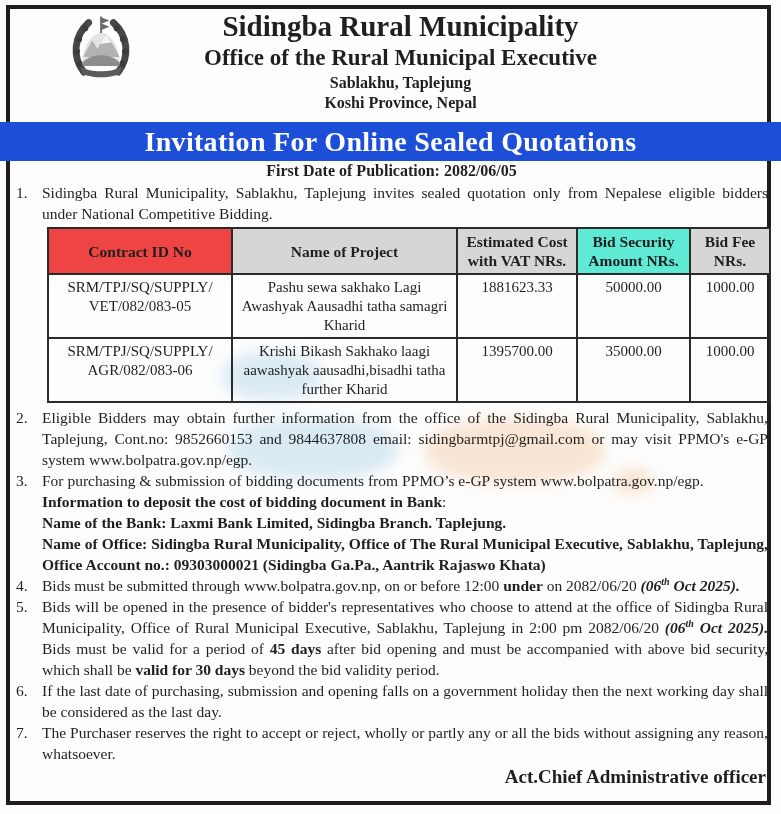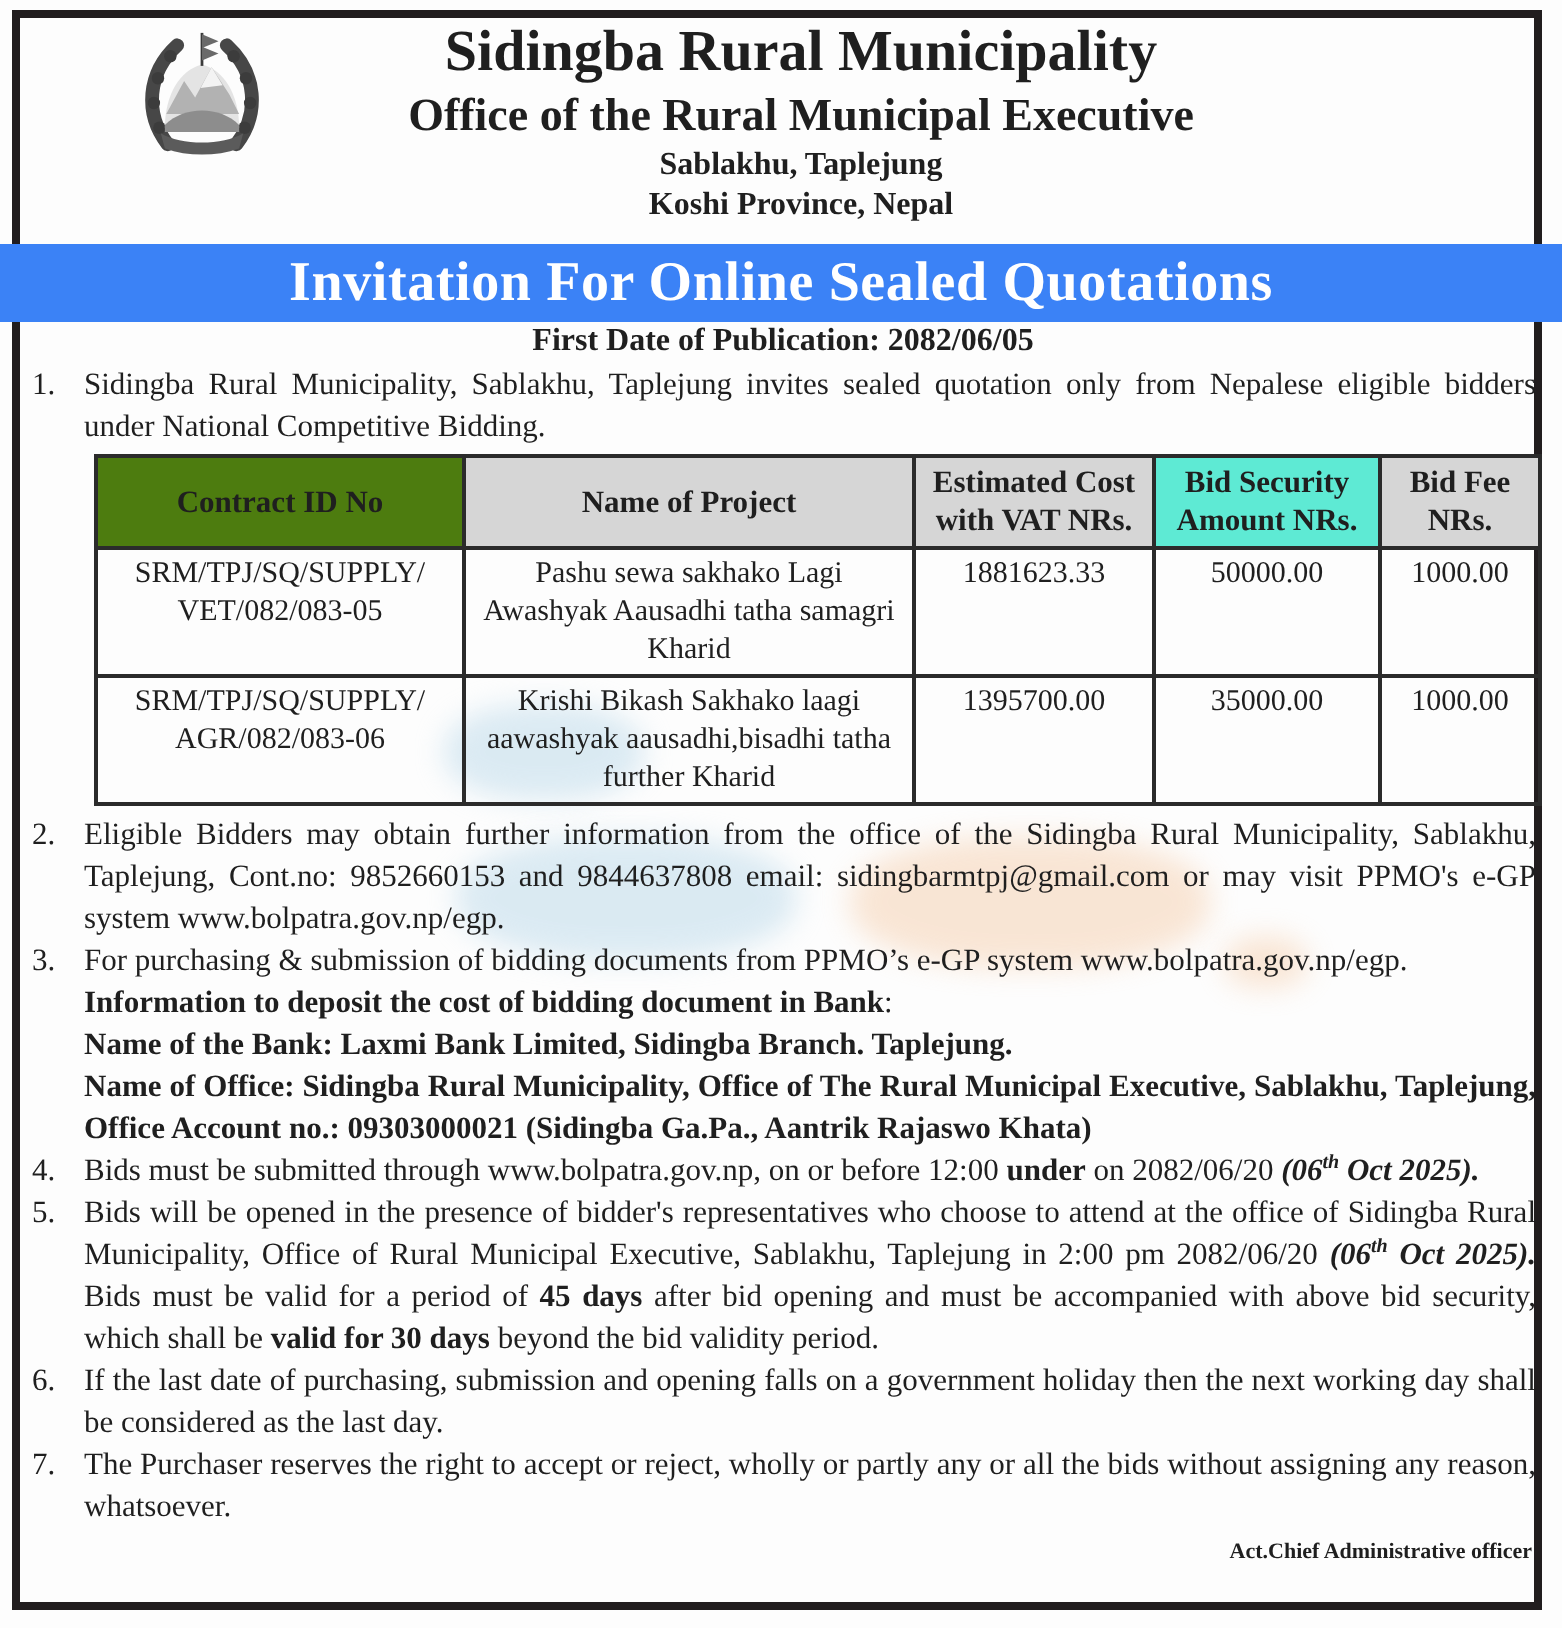--- a/index.html
+++ b/index.html
@@ -42,21 +42,21 @@
   .quot-table{
     border-collapse:collapse;table-layout:fixed;width:722px;margin:3px 0 4px 32px;
     font-size:15px;line-height:19px;
   }
   .quot-table th,.quot-table td{
     border:2px solid #2b2b2b;text-align:center;padding:2px 4px;box-sizing:border-box;
   }
   .quot-table th{height:46px;vertical-align:middle;font-size:15.5px;line-height:19px;}
   .quot-table td{vertical-align:top;padding-top:3px;height:58px;}
   .signature{
-    text-align:right;font-weight:bold;font-size:11px;line-height:21px;
+    text-align:right;font-weight:bold;font-size:19px;line-height:21px;
     margin-top:2px;padding-right:2px;
   }
 </style>
 </head>
 <body>
 
 <div class="doc">
 
   <div class="frame" style="border-color: rgb(33, 29, 30);"></div>
 
@@ -88,21 +88,21 @@
     </svg>
   </div>
 
   <div class="header">
     <div class="h-org">Sidingba Rural Municipality</div>
     <div class="h-office">Office of the Rural Municipal Executive</div>
     <div class="h-addr">Sablakhu, Taplejung</div>
     <div class="h-addr">Koshi Province, Nepal</div>
   </div>
 
-  <div class="banner" style="background-color: #3b82f6; align-items: center;">
+  <div class="banner" style="background-color: #1d4ed8; align-items: center;">
     <span style="color: rgb(255, 255, 255);">Invitation For Online Sealed Quotations</span>
   </div>
 
   <div class="content">
 
     <div class="pubdate">First Date of Publication: 2082/06/05</div>
 
     <div class="item">
       <span class="num">1.</span>
       <span class="txt"><span>Sidingba Rural Municipality, Sablakhu, Taplejung invites sealed quotation only from Nepalese eligible bidders under National Competitive Bidding.</span></span>
@@ -111,21 +111,21 @@
     <table class="quot-table">
       <colgroup>
         <col style="width:184px">
           <col style="width:225px">
           <col style="width:120px">
         <col style="width:113px">
           <col style="width:80px">
       </colgroup>
       <thead>
         <tr>
-          <th style="background-color: #4d7c0f;">Contract ID No</th>
+          <th style="background-color: #ef4444;">Contract ID No</th>
           <th style="background-color: rgb(214, 214, 214);">Name of Project</th>
           <th style="background-color: rgb(214, 214, 214);">Estimated Cost with VAT NRs.</th>
           <th style="background-color: #5eead4; margin-left: 30px;">Bid Security Amount NRs.</th>
           <th style="background-color: rgb(214, 214, 214);">Bid Fee NRs.</th>
         </tr>
       </thead>
       <tbody>
         <tr>
           <td>SRM/TPJ/SQ/SUPPLY/ VET/082/083-05</td>
           <td>Pashu sewa sakhako Lagi Awashyak Aausadhi tatha samagri Kharid</td>

